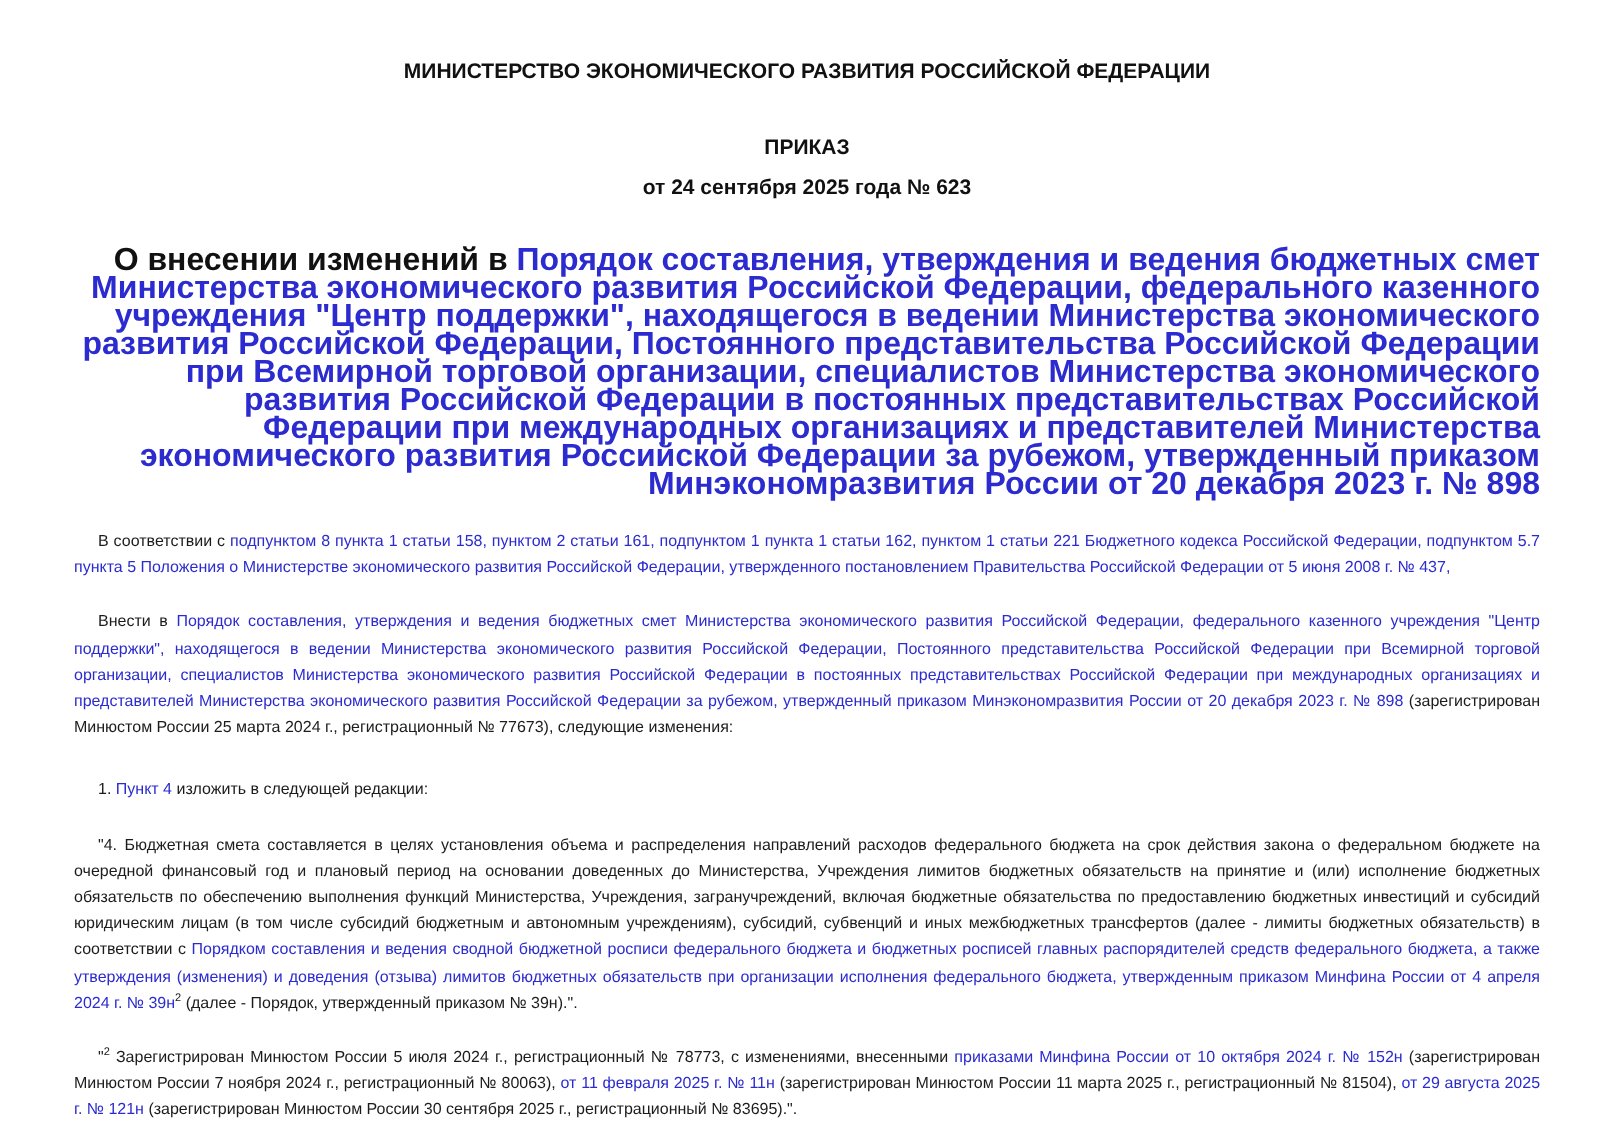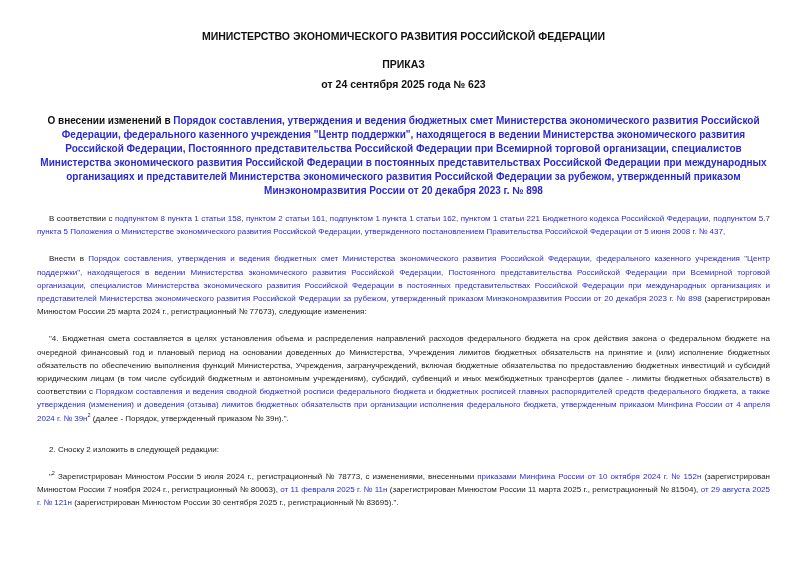--- a/index.html
+++ b/index.html
@@ -13,35 +13,35 @@
   }
   .page {
     box-sizing: border-box;
     width: 807px;
     height: 522px;
     padding: 30px 37px 0 37px;
   }
   
   .doc-header { text-align: center; font-weight: bold; color: #111; }
   .h-line { font-size: 10.5px; line-height: 13px; margin-bottom: 9px; }
-  .h-line.type { margin-top: 15px; margin-bottom: 7px; }
+  .h-line.type { margin-top: 25px; margin-bottom: 7px; }
   .h-line.date { margin-bottom: 0; }
   
   .blocks { margin-top: 23px; }
   .para {
     font-size: 8px;
     line-height: 13.2px;
     text-align: justify;
     margin: 0 0 14px 0;
     color: #1c1c1c;
   }
   .para.title {
-    text-align: center;
+    text-align: right;
     font-weight: bold;
-    font-size: 10px;
+    font-size: 16px;
     line-height: 14px;
     color: #111;
   }
   .para.indent { text-indent: 12px; }
   .para.gap-lg { margin-top: 18px; }
   .link { color: #2b2bcf; cursor: pointer; }
   .para.title .link { color: #2b2bcf; }
   sup { font-size: 5.5px; line-height: 0; vertical-align: super; }
 </style>
 </head>
@@ -52,18 +52,18 @@
   <header class="doc-header">
     <div class="h-line">МИНИСТЕРСТВО ЭКОНОМИЧЕСКОГО РАЗВИТИЯ РОССИЙСКОЙ ФЕДЕРАЦИИ</div>
     <div class="h-line type">ПРИКАЗ</div>
     <div class="h-line date">от 24 сентября 2025 года № 623</div>
   </header>
 
   <main class="blocks">
       <div class="para title"><span>О внесении изменений в </span><span class="link">Порядок составления, утверждения и ведения бюджетных смет Министерства экономического развития Российской Федерации, федерального казенного учреждения "Центр поддержки", находящегося в ведении Министерства экономического развития Российской Федерации, Постоянного представительства Российской Федерации при Всемирной торговой организации, специалистов Министерства экономического развития Российской Федерации в постоянных представительствах Российской Федерации при международных организациях и представителей Министерства экономического развития Российской Федерации за рубежом, утвержденный приказом Минэкономразвития России от 20 декабря 2023 г. № 898</span></div>
       <div class="para indent"><span>В соответствии с </span><span class="link">подпунктом 8 пункта 1 статьи 158, пунктом 2 статьи 161, подпунктом 1 пункта 1 статьи 162, пунктом 1 статьи 221 Бюджетного кодекса Российской Федерации, подпунктом 5.7 пункта 5 Положения о Министерстве экономического развития Российской Федерации, утвержденного постановлением Правительства Российской Федерации от 5 июня 2008 г. № 437,</span></div>
       <div class="para indent"><span>Внести в </span><span class="link">Порядок составления, утверждения и ведения бюджетных смет Министерства экономического развития Российской Федерации, федерального казенного учреждения "Центр поддержки", находящегося в ведении Министерства экономического развития Российской Федерации, Постоянного представительства Российской Федерации при Всемирной торговой организации, специалистов Министерства экономического развития Российской Федерации в постоянных представительствах Российской Федерации при международных организациях и представителей Министерства экономического развития Российской Федерации за рубежом, утвержденный приказом Минэкономразвития России от 20 декабря 2023 г. № 898</span><span> (зарегистрирован Минюстом России 25 марта 2024 г., регистрационный № 77673), следующие изменения:</span></div>
+      <div class="para indent gap-lg"><span>1. </span><span class="link">Пункт 4</span><span> изложить в следующей редакции:</span></div>
       <div class="para indent"><span>"4. Бюджетная смета составляется в целях установления объема и распределения направлений расходов федерального бюджета на срок действия закона о федеральном бюджете на очередной финансовый год и плановый период на основании доведенных до Министерства, Учреждения лимитов бюджетных обязательств на принятие и (или) исполнение бюджетных обязательств по обеспечению выполнения функций Министерства, Учреждения, загранучреждений, включая бюджетные обязательства по предоставлению бюджетных инвестиций и субсидий юридическим лицам (в том числе субсидий бюджетным и автономным учреждениям), субсидий, субвенций и иных межбюджетных трансфертов (далее - лимиты бюджетных обязательств) в соответствии с </span><span class="link">Порядком составления и ведения сводной бюджетной росписи федерального бюджета и бюджетных росписей главных распорядителей средств федерального бюджета, а также утверждения (изменения) и доведения (отзыва) лимитов бюджетных обязательств при организации исполнения федерального бюджета, утвержденным приказом Минфина России от 4 апреля 2024 г. № 39н</span><sup>2</sup><span> (далее - Порядок, утвержденный приказом № 39н).".</span></div>
-      <div class="para indent gap-lg"><span>2. Сноску 2 изложить в следующей редакции:</span></div>
       <div class="para indent"><span>"</span><sup>2</sup><span> Зарегистрирован Минюстом России 5 июля 2024 г., регистрационный № 78773, с изменениями, внесенными </span><span class="link">приказами Минфина России от 10 октября 2024 г. № 152н</span><span> (зарегистрирован Минюстом России 7 ноября 2024 г., регистрационный № 80063), </span><span class="link">от 11 февраля 2025 г. № 11н</span><span> (зарегистрирован Минюстом России 11 марта 2025 г., регистрационный № 81504), </span><span class="link">от 29 августа 2025 г. № 121н</span><span> (зарегистрирован Минюстом России 30 сентября 2025 г., регистрационный № 83695).".</span></div>
     </main>
 
 </div>
 
 </body></html>

